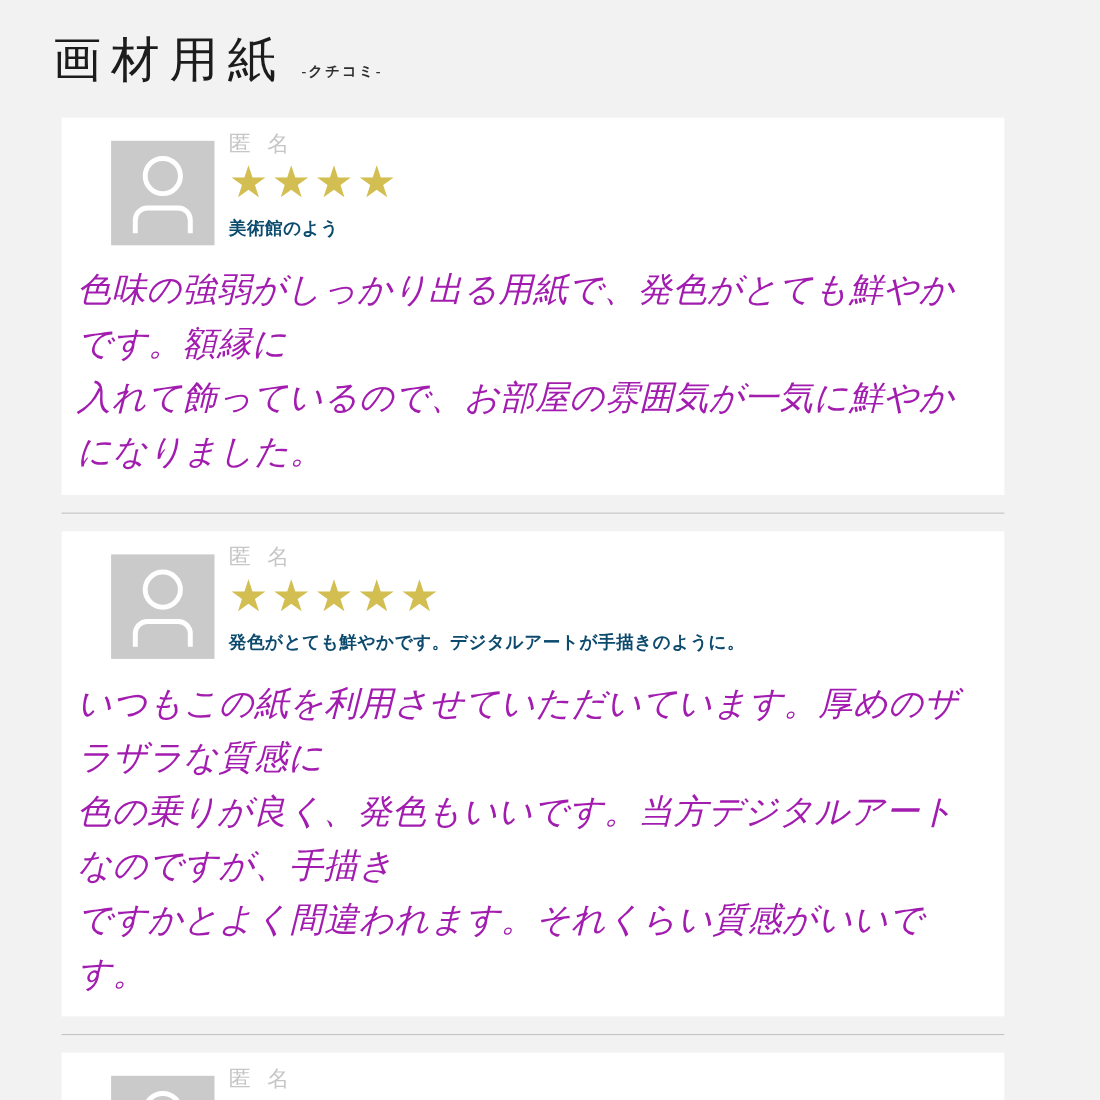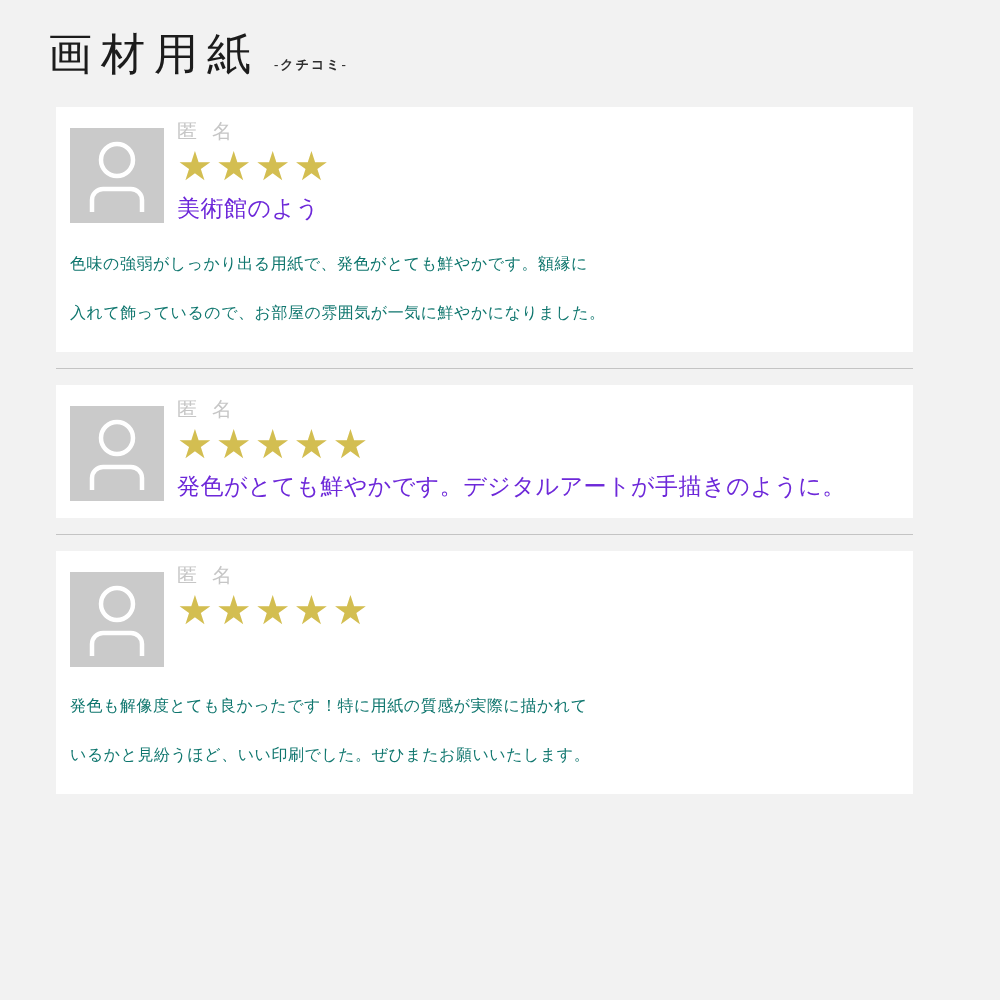--- a/index.html
+++ b/index.html
@@ -42,21 +42,21 @@
     white-space: nowrap;
   }
 
   
   .reviews { margin: 21px 0 0 56px; width: 857px; }
 
   .card {
     background: #ffffff;
     padding: 12px 28px 15px 14px;
   }
-  .card-head { display: flex; }
+  .card-head { display: flex; margin-left: 31px; }
   .avatar {
     width: 94px; height: 95px;
     background: #cacaca;
     flex: 0 0 auto;
     margin-top: 9px;
   }
   .avatar svg { display: block; width: 94px; height: 95px; }
   .meta { margin-left: 13px; min-width: 0; }
   .reviewer-name {
     font-size: 20px;
@@ -67,35 +67,36 @@
   .stars {
     font-family: "DejaVu Sans", sans-serif;
     font-size: 40px;
     line-height: 38px;
     letter-spacing: 3px;
     color: #d3be51;
     margin-top: 4px;
     white-space: nowrap;
   }
   .review-title {
-    font-size: 23px;
-    font-weight: normal;
-    color: #6d28d9;
+    font-size: 16px;
+    font-weight: bold;
+    color: #0c4a6e;
     letter-spacing: 0.5px;
     line-height: 32px;
     margin-top: 8px;
     white-space: nowrap;
   }
   .review-body {
     margin-top: 14px;
-    font-size: 16px;
+    font-size: 31px;
     line-height: 49px;
     letter-spacing: 0.5px;
-    color: #0f766e;
+    color: #a21caf;
     white-space: pre-line;
+    font-style: italic;
   }
   .divider {
     height: 1px;
     background: #c4c4c4;
     margin: 16px 0;
   }
 </style>
 </head>
 <body>
 
@@ -135,20 +136,23 @@
             <circle cx="47" cy="32" r="16" fill="none" stroke="#ffffff" stroke-width="4.5"></circle>
             <path d="M22 84 V72 a11 11 0 0 1 11 -11 h28 a11 11 0 0 1 11 11 V84" fill="none" stroke="#ffffff" stroke-width="4.5"></path>
           </svg>
         </div>
         <div class="meta">
           <div class="reviewer-name">匿 名</div>
           <div class="stars">★★★★★</div>
           <h2 class="review-title">発色がとても鮮やかです。デジタルアートが手描きのように。</h2>
         </div>
       </div>
+      <p class="review-body">いつもこの紙を利用させていただいています。厚めのザラザラな質感に
+色の乗りが良く、発色もいいです。当方デジタルアートなのですが、手描き
+ですかとよく間違われます。それくらい質感がいいです。</p>
     </article>
 
     <div class="divider"></div>
 
     <article class="card">
       <div class="card-head">
         <div class="avatar">
           <svg viewBox="0 0 94 95">
             <circle cx="47" cy="32" r="16" fill="none" stroke="#ffffff" stroke-width="4.5"></circle>
             <path d="M22 84 V72 a11 11 0 0 1 11 -11 h28 a11 11 0 0 1 11 11 V84" fill="none" stroke="#ffffff" stroke-width="4.5"></path>

